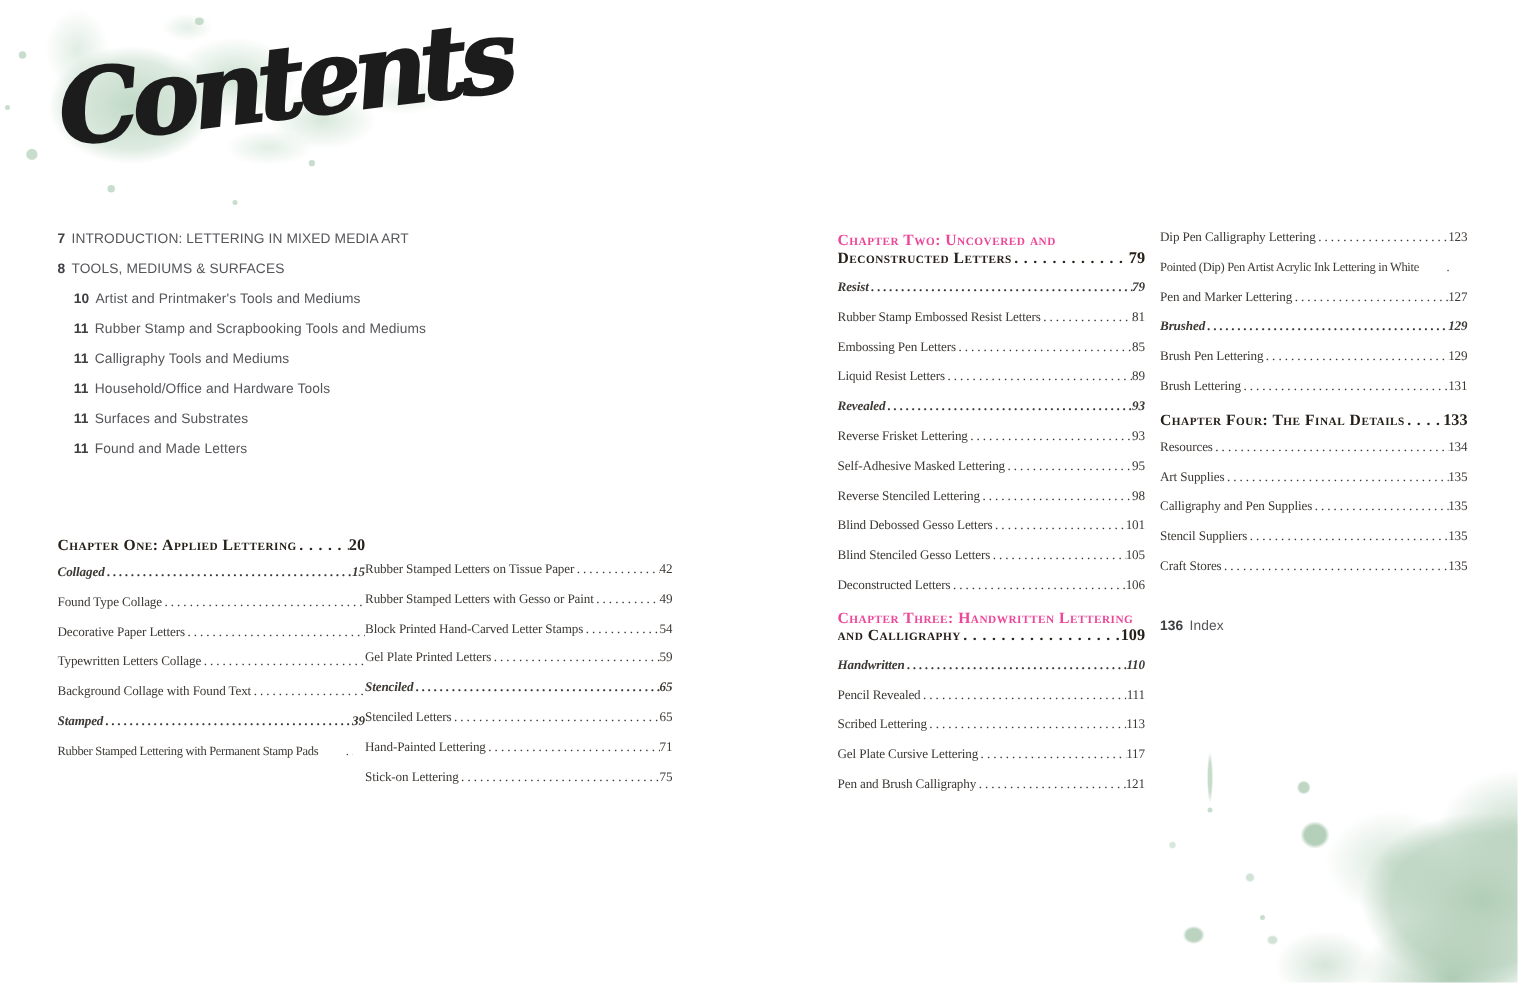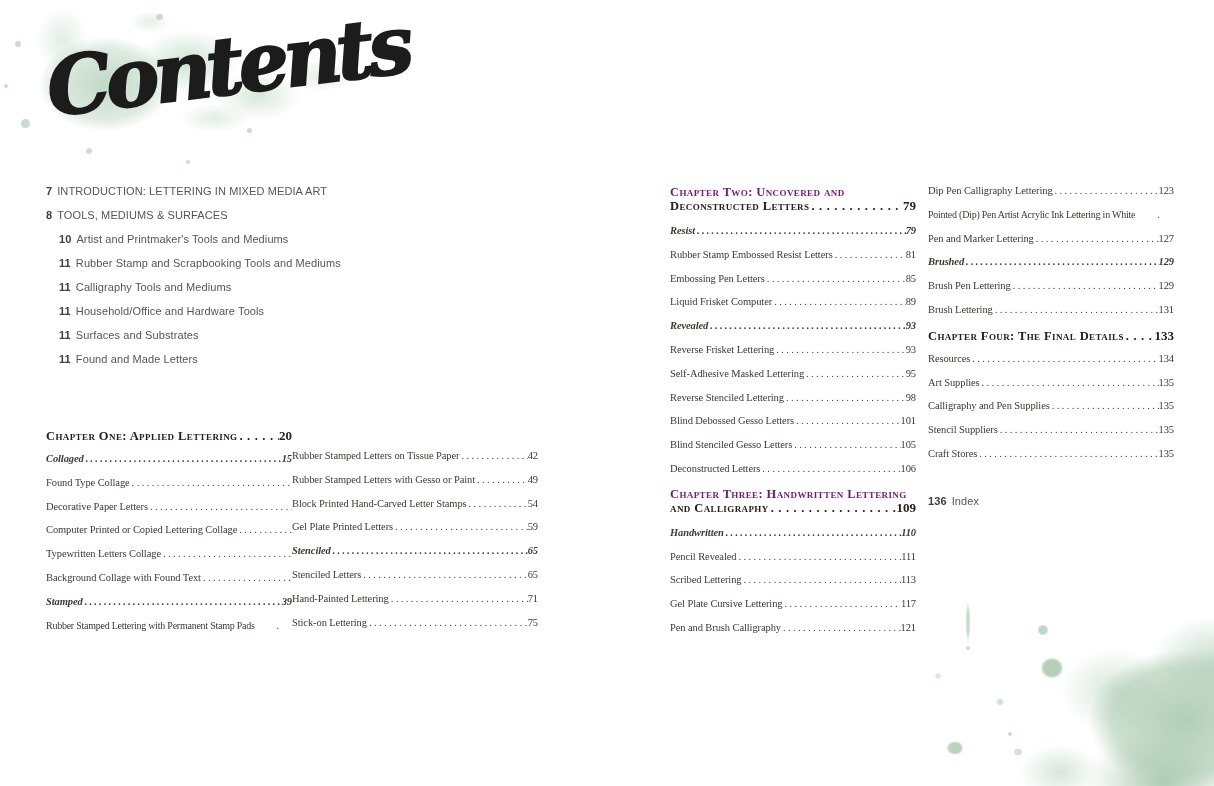--- a/index.html
+++ b/index.html
@@ -85,21 +85,21 @@
 
   .trow.ch{
     font-weight:bold;font-variant:small-caps;font-size:12.5px;height:25px;
     color:#262019;letter-spacing:0.4px;
   }
   .trow.ch .dots::after{letter-spacing:4.5px;}
   .trow.ch .pg{font-size:13px;letter-spacing:0;}
   .chblock{height:40px;overflow:hidden;}
   .chblock .chline1{
     font-weight:bold;font-variant:small-caps;font-size:12.5px;line-height:14px;
-    color:#701a75;letter-spacing:0.4px;white-space:nowrap;
+    color:#ec4899;letter-spacing:0.4px;white-space:nowrap;
   }
   .chblock .trow.ch{height:15px;line-height:13px;}
 </style>
 </head>
 <body>
 
 <div id="page">
 
   <div class="splash" id="splash-title"></div>
   <div class="speck" style="left:156px;top:14px;width:7px;height:6px;"></div>
@@ -139,25 +139,20 @@
         <span class="lbl">Found Type Collage</span>
         <span class="dots"></span>
         <span class="pg"></span>
       </div>
       <div class="trow it">
         <span class="lbl">Decorative Paper Letters</span>
         <span class="dots"></span>
         <span class="pg"></span>
       </div>
       <div class="trow it">
-        <span class="lbl">Computer Printed or Copied Lettering Collage</span>
-        <span class="dots"></span>
-        <span class="pg"></span>
-      </div>
-      <div class="trow it">
         <span class="lbl">Typewritten Letters Collage</span>
         <span class="dots"></span>
         <span class="pg"></span>
       </div>
       <div class="trow it">
         <span class="lbl">Background Collage with Found Text</span>
         <span class="dots"></span>
         <span class="pg"></span>
       </div>
       <div class="trow sec">
@@ -231,21 +226,21 @@
         <span class="lbl">Rubber Stamp Embossed Resist Letters</span>
         <span class="dots"></span>
         <span class="pg">81</span>
       </div>
       <div class="trow it">
         <span class="lbl">Embossing Pen Letters</span>
         <span class="dots"></span>
         <span class="pg">85</span>
       </div>
       <div class="trow it">
-        <span class="lbl">Liquid Frisket Computer</span>
+        <span class="lbl">Liquid Resist Letters</span>
         <span class="dots"></span>
         <span class="pg">89</span>
       </div>
       <div class="trow sec">
         <span class="lbl">Revealed</span>
         <span class="dots"></span>
         <span class="pg">93</span>
       </div>
       <div class="trow it">
         <span class="lbl">Reverse Frisket Lettering</span>

